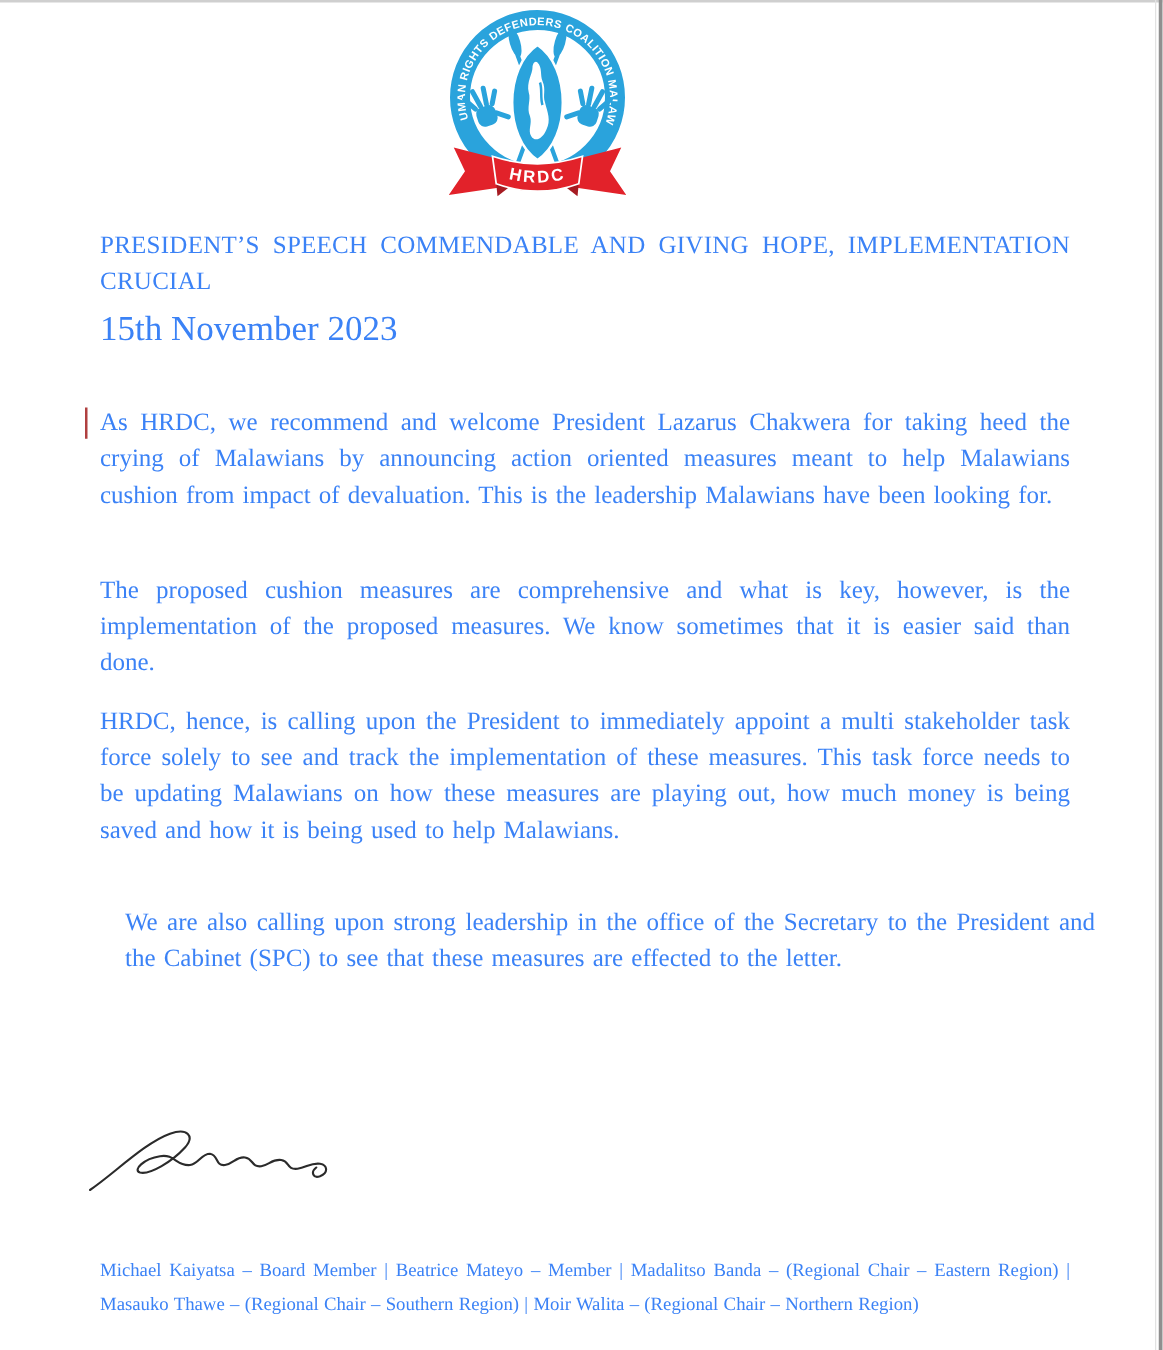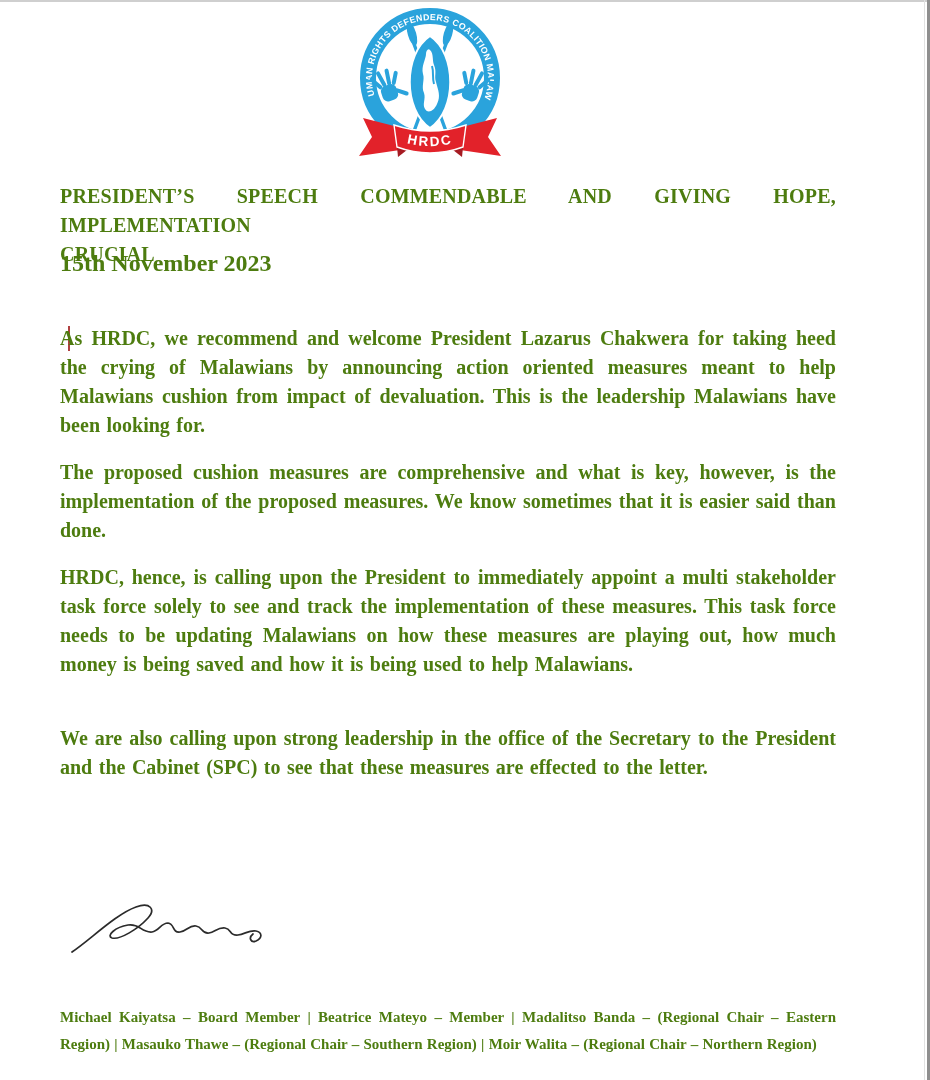--- a/index.html
+++ b/index.html
@@ -3,25 +3,25 @@
 <meta charset="utf-8">
 <style>
   html,body{margin:0;padding:0;}
   body{width:930px;height:1080px;background:#ffffff;overflow:hidden;
        font-family:"Liberation Serif", serif;}
   .page{position:relative;width:930px;height:1080px;background:#fff;}
   .edge-top{position:absolute;left:0;top:0;width:930px;height:2px;background:#cfcfcf;}
   .edge-right-soft{position:absolute;top:0;right:5px;width:1px;height:1080px;background:#e2e2e2;}
   .edge-right{position:absolute;top:0;right:0;width:3px;height:1080px;background:#8f8f8f;}
   .logo-wrap{position:absolute;left:350px;top:4px;width:160px;height:160px;}
-  .tblock{position:absolute;left:60px;width:776px;color:#4d7c0f;font-weight:bold;}
+  .tblock{position:absolute;left:80px;width:776px;color:#3b82f6;}
   .title-line1{font-size:20px;line-height:29px;letter-spacing:.2px;
                text-align:justify;text-align-last:justify;}
   .title-line2{font-size:20px;line-height:29px;letter-spacing:.2px;}
-  .date-line{font-size:24px;line-height:29px;}
+  .date-line{font-size:28px;line-height:29px;}
   .para{font-size:20px;line-height:29px;text-align:justify;word-spacing:1.5px;}
   .caret{position:absolute;left:68px;top:326px;width:2px;height:25px;background:#b04040;}
   .sig-wrap{position:absolute;left:68px;top:898px;width:205px;height:60px;}
   .signatory{font-size:17.5px;line-height:29px;}
   .board{font-size:15px;line-height:27px;text-align:justify;word-spacing:.5px;}
 </style>
 </head>
 <body>
 
 <div class="page">
@@ -94,21 +94,21 @@
     <div class="title-line2">CRUCIAL</div>
   </div>
 
   <div class="tblock date-line" style="top:249px;">15th November 2023</div>
 
   <div class="caret"></div>
 
   <div class="tblock para" style="top:324px;">As HRDC, we recommend and welcome President Lazarus Chakwera for taking heed the crying of Malawians by announcing action oriented measures meant to help Malawians cushion from impact of devaluation. This is the leadership Malawians have been looking for.</div>
   <div class="tblock para" style="top:563px;">HRDC, hence, is calling upon the President to immediately appoint a multi stakeholder task force solely to see and track the implementation of these measures. This task force needs to be updating Malawians on how these measures are playing out, how much money is being saved and how it is being used to help Malawians.</div>
   <div class="tblock para" style="top:458px;">The proposed cushion measures are comprehensive and what is key, however, is the implementation of the proposed measures. We know sometimes that it is easier said than done.</div>
-  <div class="tblock para" style="top:724px;">We are also calling upon strong leadership in the office of the Secretary to the President and the Cabinet (SPC) to see that these measures are effected to the letter.</div>
+  <div class="tblock para" style="top:724px;margin-left:20px;">We are also calling upon strong leadership in the office of the Secretary to the President and the Cabinet (SPC) to see that these measures are effected to the letter.</div>
 
   <div class="sig-wrap">
     <svg width="205" height="60" viewBox="0 0 205 60">
       <path d="M4,54 C22,42 48,16 68,9 C82,4 88,11 80,20 C70,31 52,42 44,40 C38,38 47,29 60,27 C72,25 73,35 84,34 C91,33 93,25 100,25 C107,26 104,35 112,34 C119,33 121,27 128,28 C135,29 133,36 141,35 C147,34 150,29 157,30 C164,31 161,38 170,37 C177,36 181,32 188,33 C194,34 195,40 188,43 C183,45 180,40 185,36" fill="none" stroke="#2b2b2b" stroke-width="1.7" stroke-linecap="round" stroke-linejoin="round"></path>
     </svg>
   </div>
 
 
   <div class="tblock board" style="top:1004px;">Michael Kaiyatsa – Board Member | Beatrice Mateyo – Member | Madalitso Banda – (Regional Chair – Eastern Region) | Masauko Thawe – (Regional Chair – Southern Region) | Moir Walita – (Regional Chair – Northern Region)</div>
 </div>

